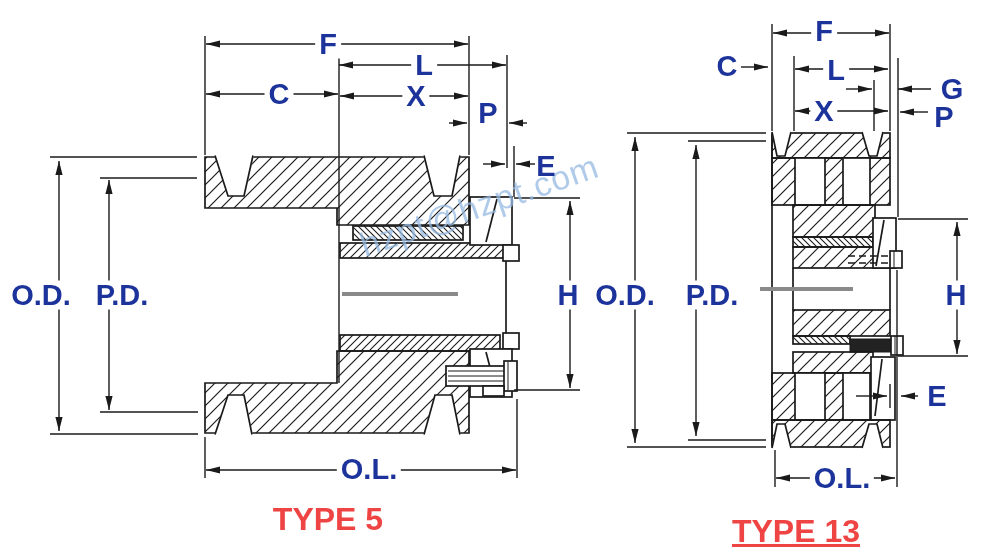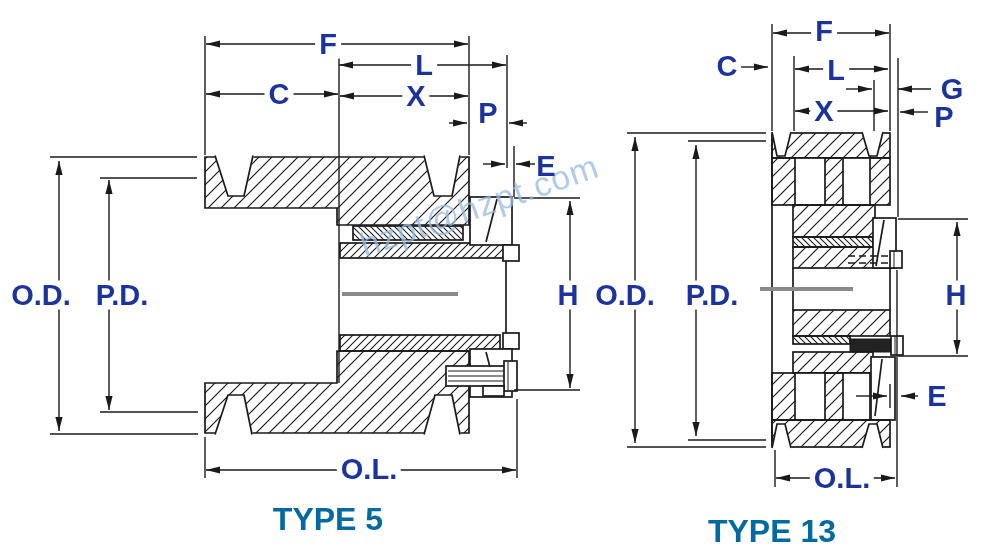--- a/index.html
+++ b/index.html
@@ -9,21 +9,21 @@
   }
   #drawing-svg{position:absolute;left:0;top:0;}
   .dim-label{
     position:absolute;transform:translate(-50%,-50%);
     color:#1c339b;font-weight:700;font-size:29px;line-height:1;
     white-space:nowrap;letter-spacing:0px;
   }
   .dim-label.bg{background:#ffffff;padding:0 4px;}
   .caption{
     position:absolute;transform:translate(-50%,-50%);
-    color:#0369a1;font-weight:700;font-size:32px;line-height:1;white-space:nowrap;
+    color:#ef4444;font-weight:700;font-size:32px;line-height:1;white-space:nowrap;
   }
   #watermark{
     position:absolute;left:355px;top:228px;width:280px;
     transform:rotate(-19deg);transform-origin:left top;
     font-size:34px;font-weight:400;color:rgba(150,185,225,0.75);
     letter-spacing:1px;white-space:nowrap;pointer-events:none;
   }
 </style>
 </head>
 <body>
@@ -211,15 +211,15 @@
   <div class="dim-label" style="left:727px;top:66px;">C</div>
   <div class="dim-label bg" style="left:836px;top:70px;">L</div>
   <div class="dim-label" style="left:952px;top:89px;">G</div>
   <div class="dim-label bg" style="left:824px;top:111px;">X</div>
   <div class="dim-label" style="left:944px;top:117px;">P</div>
   <div class="dim-label bg" style="left:625px;top:295px;">O.D.</div>
   <div class="dim-label bg" style="left:712px;top:295px;">P.D.</div>
   <div class="dim-label bg" style="left:956px;top:295px;">H</div>
   <div class="dim-label" style="left:937px;top:396px;">E</div>
   <div class="dim-label bg" style="left:842px;top:478px;">O.L.</div>
-  <div class="caption" style="left:772px;top:531px;">TYPE 13</div>
+  <div class="caption" style="left:796px;top:531px;text-decoration:underline;">TYPE 13</div>
 
 </div>
 
 </body></html>

